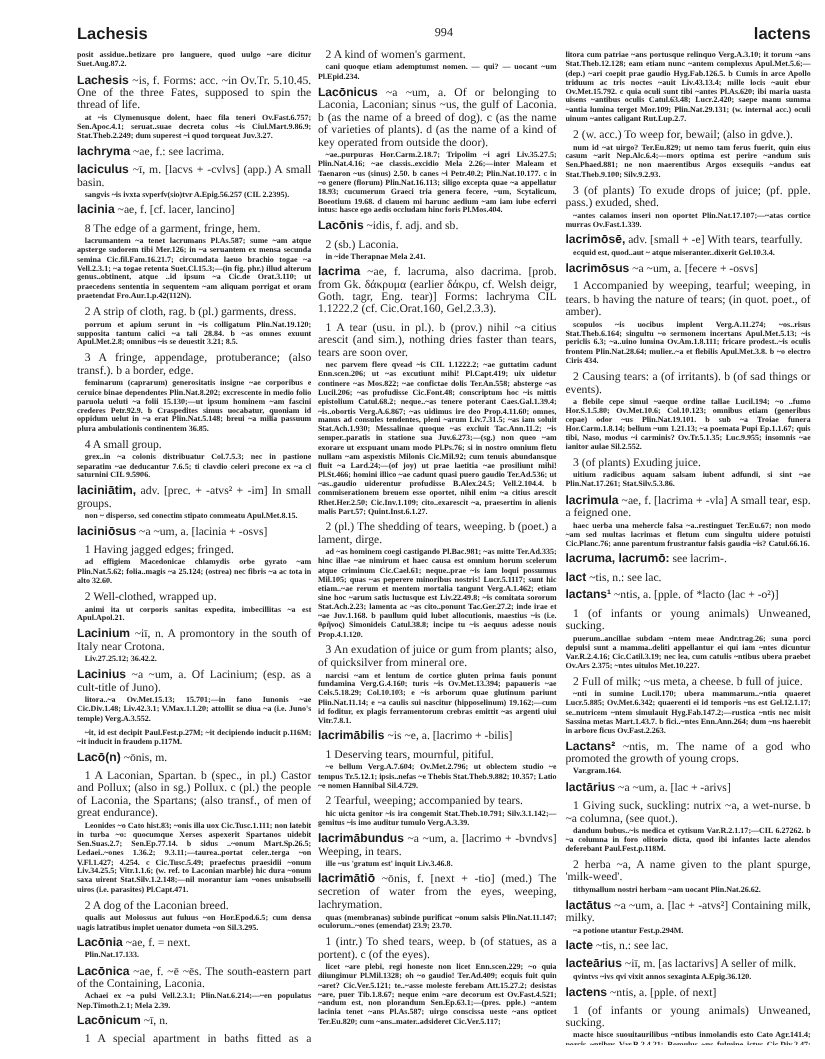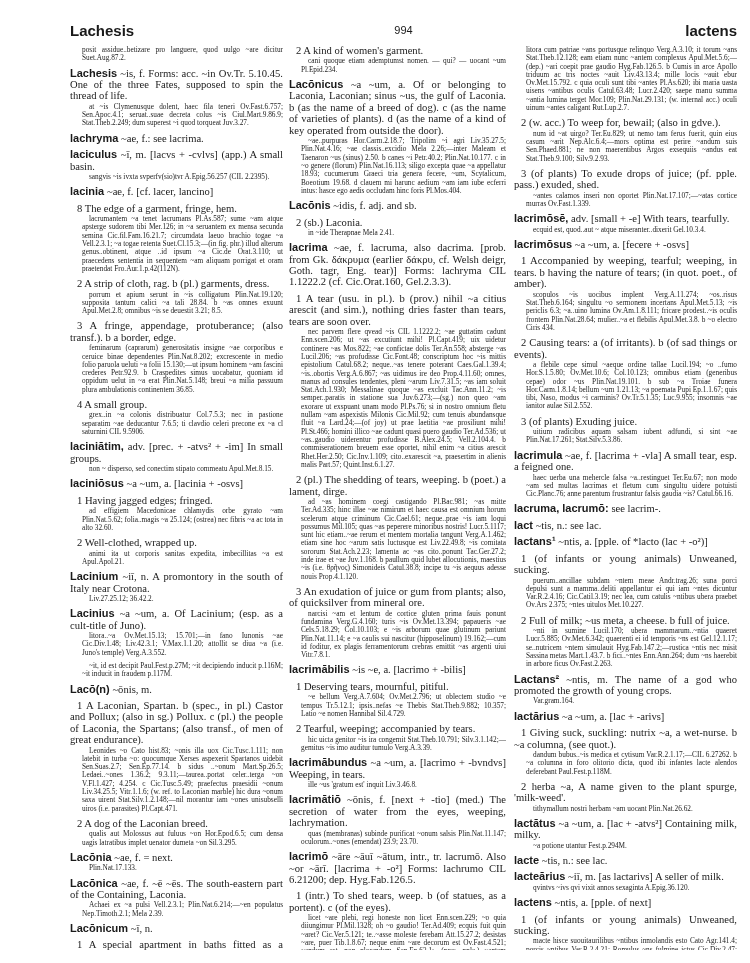--- a/index.html
+++ b/index.html
@@ -5,37 +5,37 @@
   html, body { margin: 0; padding: 0; background: #ffffff; }
   body {
     width: 750px; height: 963px; overflow: hidden; position: relative;
     font-family: "DejaVu Serif", "Liberation Serif", serif;
     color: #1a1a1a;
   }
   .running-head {
     position: absolute; top: 22px; left: 70px; width: 667px; height: 20px;
   }
   .rh-left { position: absolute; left: 0; top: 0; font-family: "Liberation Sans", "DejaVu Sans", sans-serif; font-weight: bold; font-size: 15px; }
-  .rh-center { position: absolute; left: 0; right: 0; top: 2px; text-align: center; font-family: Liberation Sans, sans-serif; font-size: 11px; }
+  .rh-center { position: absolute; left: 0; right: 0; top: 2px; text-align: center; font-family: Liberation Serif, serif; font-size: 11px; }
   .rh-right { position: absolute; right: 0; top: 0; font-family: "Liberation Sans", "DejaVu Sans", sans-serif; font-weight: bold; font-size: 15px; }
 
   .col { position: absolute; top: 45px; overflow: hidden; height: 905px; }
   .col-1 { left: 70px; width: 213px; }
   .col-2 { left: 289px; width: 217px; }
   .col-3 { left: 514px; width: 223px; }
 
   .entry { margin-bottom: 5px; }
   .def {
     font-family: "Liberation Serif", serif; font-size: 10.6px; line-height: 11.4px;
     text-align: justify; margin: 0;
   }
   .def.indent { text-indent: 7px; }
   .cite {
     font-family: "Liberation Serif", serif; font-size: 7.3px; line-height: 8.3px;
-    text-align: justify; margin: 1px 0 2px 12px; text-indent: 7px; color: #222;
+    text-align: justify; margin: 1px 0 2px 0; text-indent: 7px; color: #222; font-weight: bold;
   }
   .cite.noindent { text-indent: 0; }
   .hw { font-family: "Liberation Sans", "DejaVu Sans", sans-serif; font-weight: bold; font-size: 11px; }
 </style>
 </head>
 <body>
 
 <div class="running-head">
   <span class="rh-left">Lachesis</span>
   <span class="rh-center">994</span>
@@ -172,23 +172,20 @@
     </div>
     <div class="entry">
       <p class="def"><span class="hw">lacrimābundus</span> <span>~a ~um, a. [lacrimo + -bvndvs] Weeping, in tears.</span></p>
       <p class="cite">ille ~us 'gratum est' inquit Liv.3.46.8.</p>
     </div>
     <div class="entry">
       <p class="def"><span class="hw">lacrimātiō</span> <span>~ōnis, f. [next + -tio] (med.) The secretion of water from the eyes, weeping, lachrymation.</span></p>
       <p class="cite">quas (membranas) subinde purificat ~onum salsis Plin.Nat.11.147; oculorum..~ones (emendat) 23.9; 23.70.</p>
     </div>
     <div class="entry">
-      <p class="def"><span class="hw">lacrimō</span> <span>~āre ~āuī ~ātum, intr., tr. lacrumō. Also ~or ~ārī. [lacrima + -o²] Forms: lachrumo CIL 6.21200; dep. Hyg.Fab.126.5.</span></p>
-    </div>
-    <div class="entry">
       <p class="def indent">1 (intr.) To shed tears, weep. b (of statues, as a portent). c (of the eyes).</p>
       <p class="cite">licet ~are plebi, regi honeste non licet Enn.scen.229; ~o quia diiungimur Pl.Mil.1328; oh ~o gaudio! Ter.Ad.409; ecquis fuit quin ~aret? Cic.Ver.5.121; te..~asse moleste ferebam Att.15.27.2; desistas ~are, puer Tib.1.8.67; neque enim ~are decorum est Ov.Fast.4.521; ~andum est, non plorandum Sen.Ep.63.1;—(pres. pple.) ~antem lacinia tenet ~ans Pl.As.587; uirgo conscissa ueste ~ans opticet Ter.Eu.820; cum ~ans..mater..adsideret Cic.Ver.5.117;</p>
     </div>
   </div>
 <div class="col col-3">
     <div class="entry">
       <p class="cite noindent">litora cum patriae ~ans portusque relinquo Verg.A.3.10; it torum ~ans Stat.Theb.12.128; eam etiam nunc ~antem complexus Apul.Met.5.6;—(dep.) ~ari coepit prae gaudio Hyg.Fab.126.5. b Cumis in arce Apollo triduum ac tris noctes ~auit Liv.43.13.4; mille locis ~auit ebur Ov.Met.15.792. c quia oculi sunt tibi ~antes Pl.As.620; ibi maria uasta uisens ~antibus oculis Catul.63.48; Lucr.2.420; saepe manu summa ~antia lumina terget Mor.109; Plin.Nat.29.131; (w. internal acc.) oculi uinum ~antes caligant Rut.Lup.2.7.</p>
     </div>
     <div class="entry">
       <p class="def indent">2 (w. acc.) To weep for, bewail; (also in gdve.).</p>

